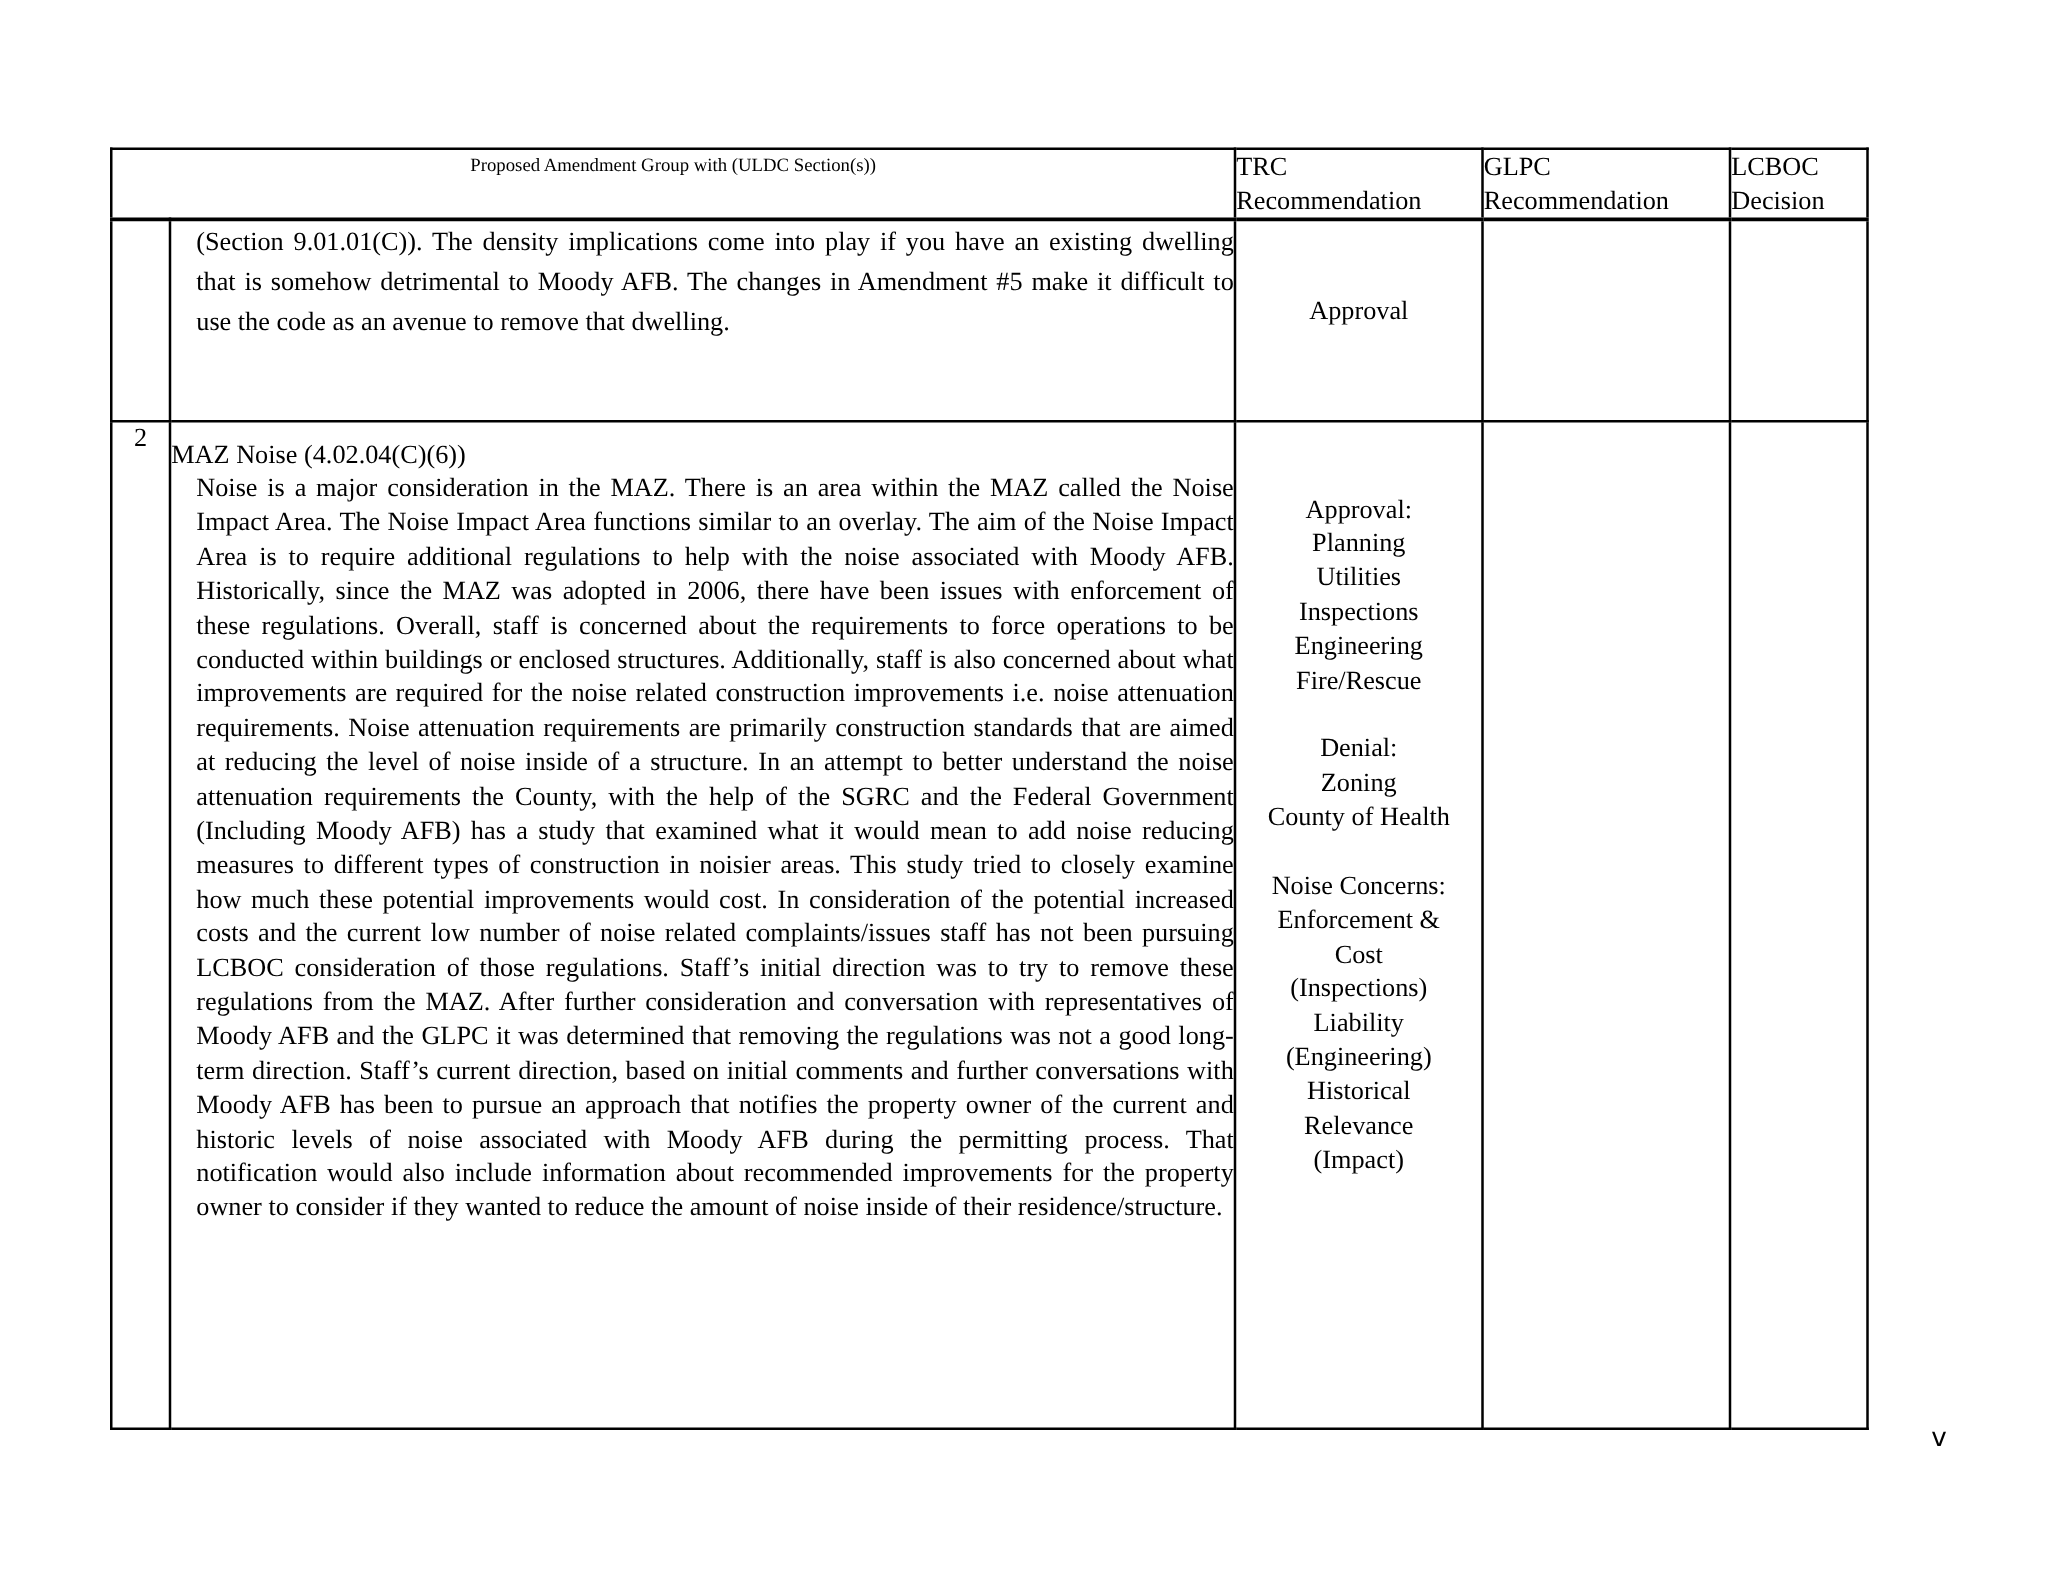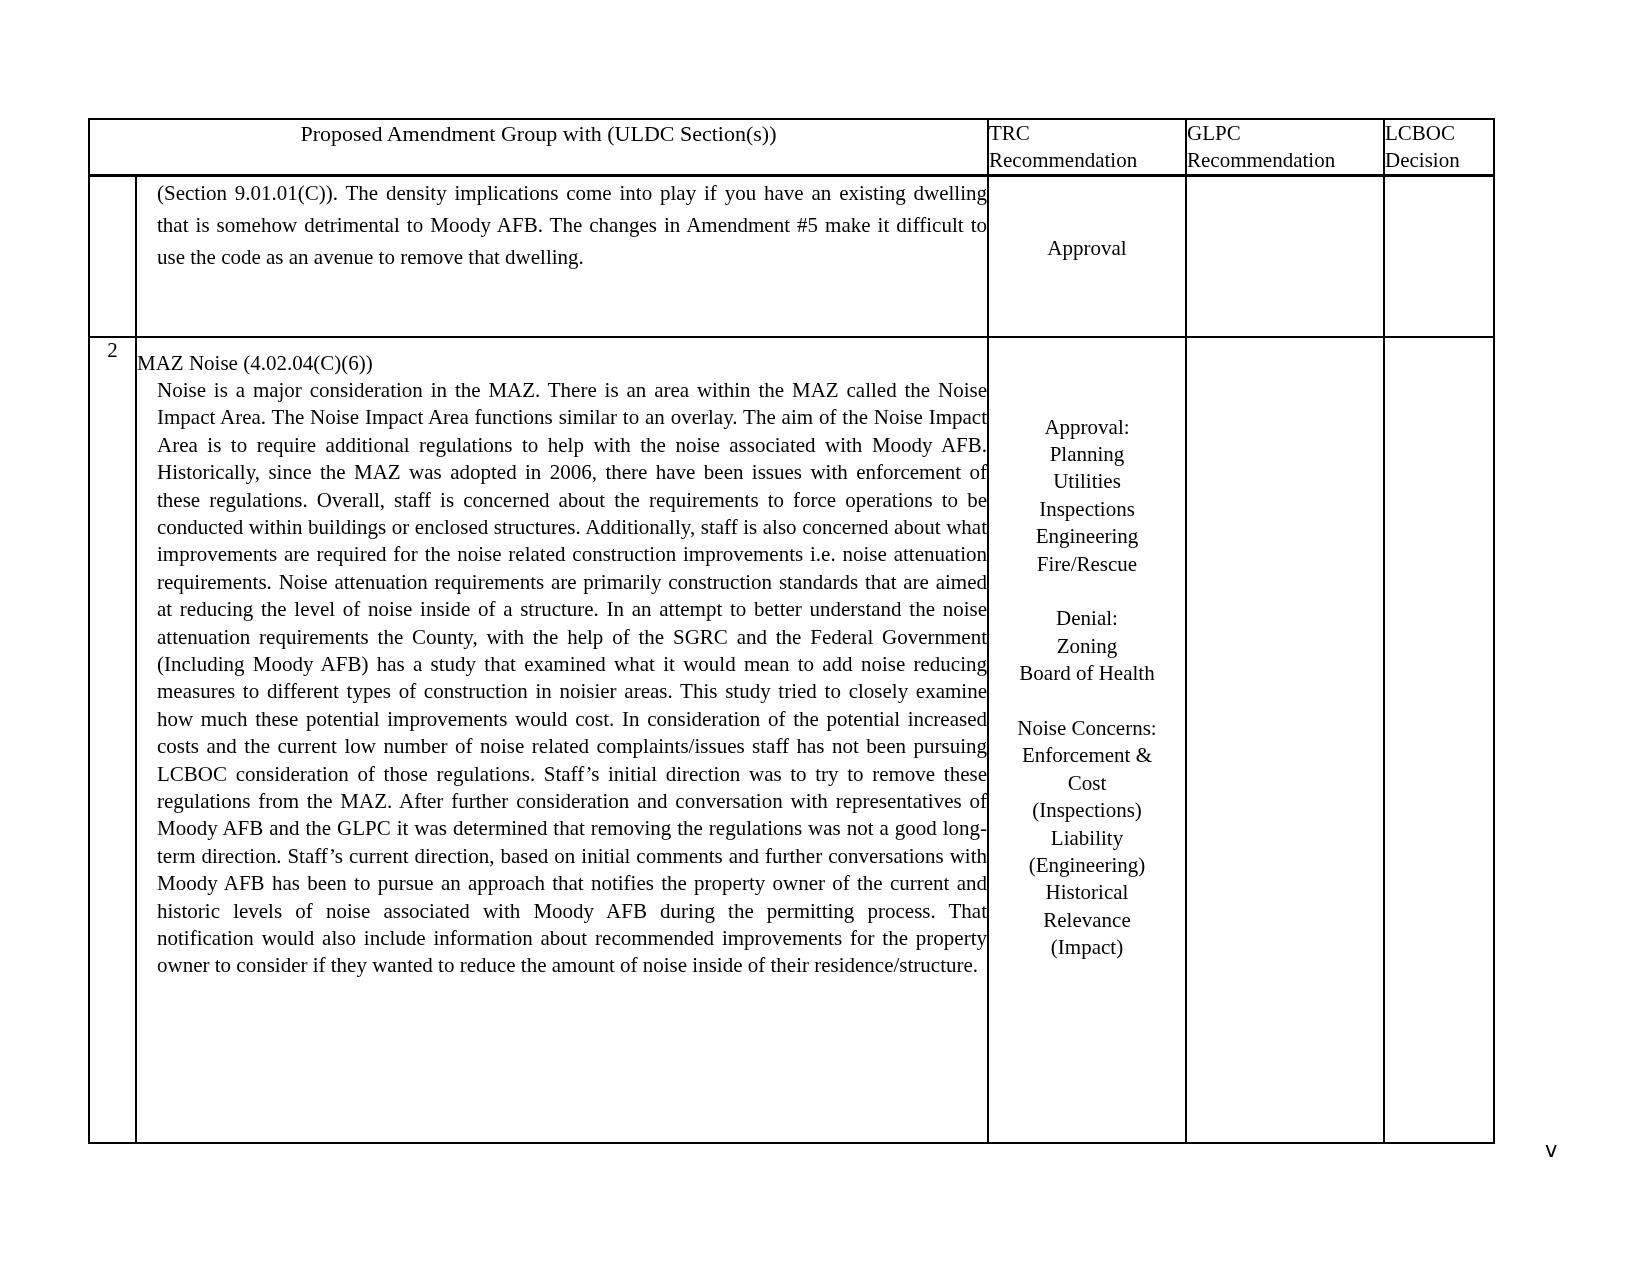--- a/index.html
+++ b/index.html
@@ -29,21 +29,21 @@
     vertical-align: top;
     padding: 0;
     overflow: hidden;
   }
   tr.hdr td {
     border-bottom: 3px solid #000000;
     height: 52px;
   }
   .hdr-amendment {
     text-align: center;
-    font-size: 22px;
+    font-size: 15px;
     line-height: 27px;
     padding: 4px 8px 0 8px;
     border-radius: 19px;
   }
   .hdr-col {
     font-size: 21px;
     line-height: 27px;
     padding: 2px 0 0 10px;
     text-align: left;
     margin-top: 45px;
@@ -73,21 +73,21 @@
   .trc-cell {
     text-align: center;
     font-size: 21px;
   }
   tr.row1 .trc-cell {
     vertical-align: middle;
     padding-bottom: 16px;
   }
   tr.row2 .trc-cell {
     vertical-align: top;
-    padding-top: 76px;
+    padding-top: 56px;
   }
   .cell-line {
     min-height: 27.4px;
     line-height: 27.4px;
   }
   .page-number {
     position: absolute;
     left: 1545px;
     top: 1138px;
     font-family: "DejaVu Sans", sans-serif;
@@ -146,21 +146,21 @@
         <div>
               <div class="cell-line">Approval:</div>
               <div class="cell-line">Planning</div>
               <div class="cell-line">Utilities</div>
               <div class="cell-line">Inspections</div>
               <div class="cell-line">Engineering</div>
               <div class="cell-line">Fire/Rescue</div>
               <div class="cell-line"></div>
               <div class="cell-line">Denial:</div>
               <div class="cell-line">Zoning</div>
-              <div class="cell-line">Board of Health</div>
+              <div class="cell-line">County of Health</div>
               <div class="cell-line"></div>
               <div class="cell-line">Noise Concerns:</div>
               <div class="cell-line">Enforcement &amp;</div>
               <div class="cell-line">Cost</div>
               <div class="cell-line">(Inspections)</div>
               <div class="cell-line">Liability</div>
               <div class="cell-line">(Engineering)</div>
               <div class="cell-line">Historical</div>
               <div class="cell-line">Relevance</div>
               <div class="cell-line">(Impact)</div>

